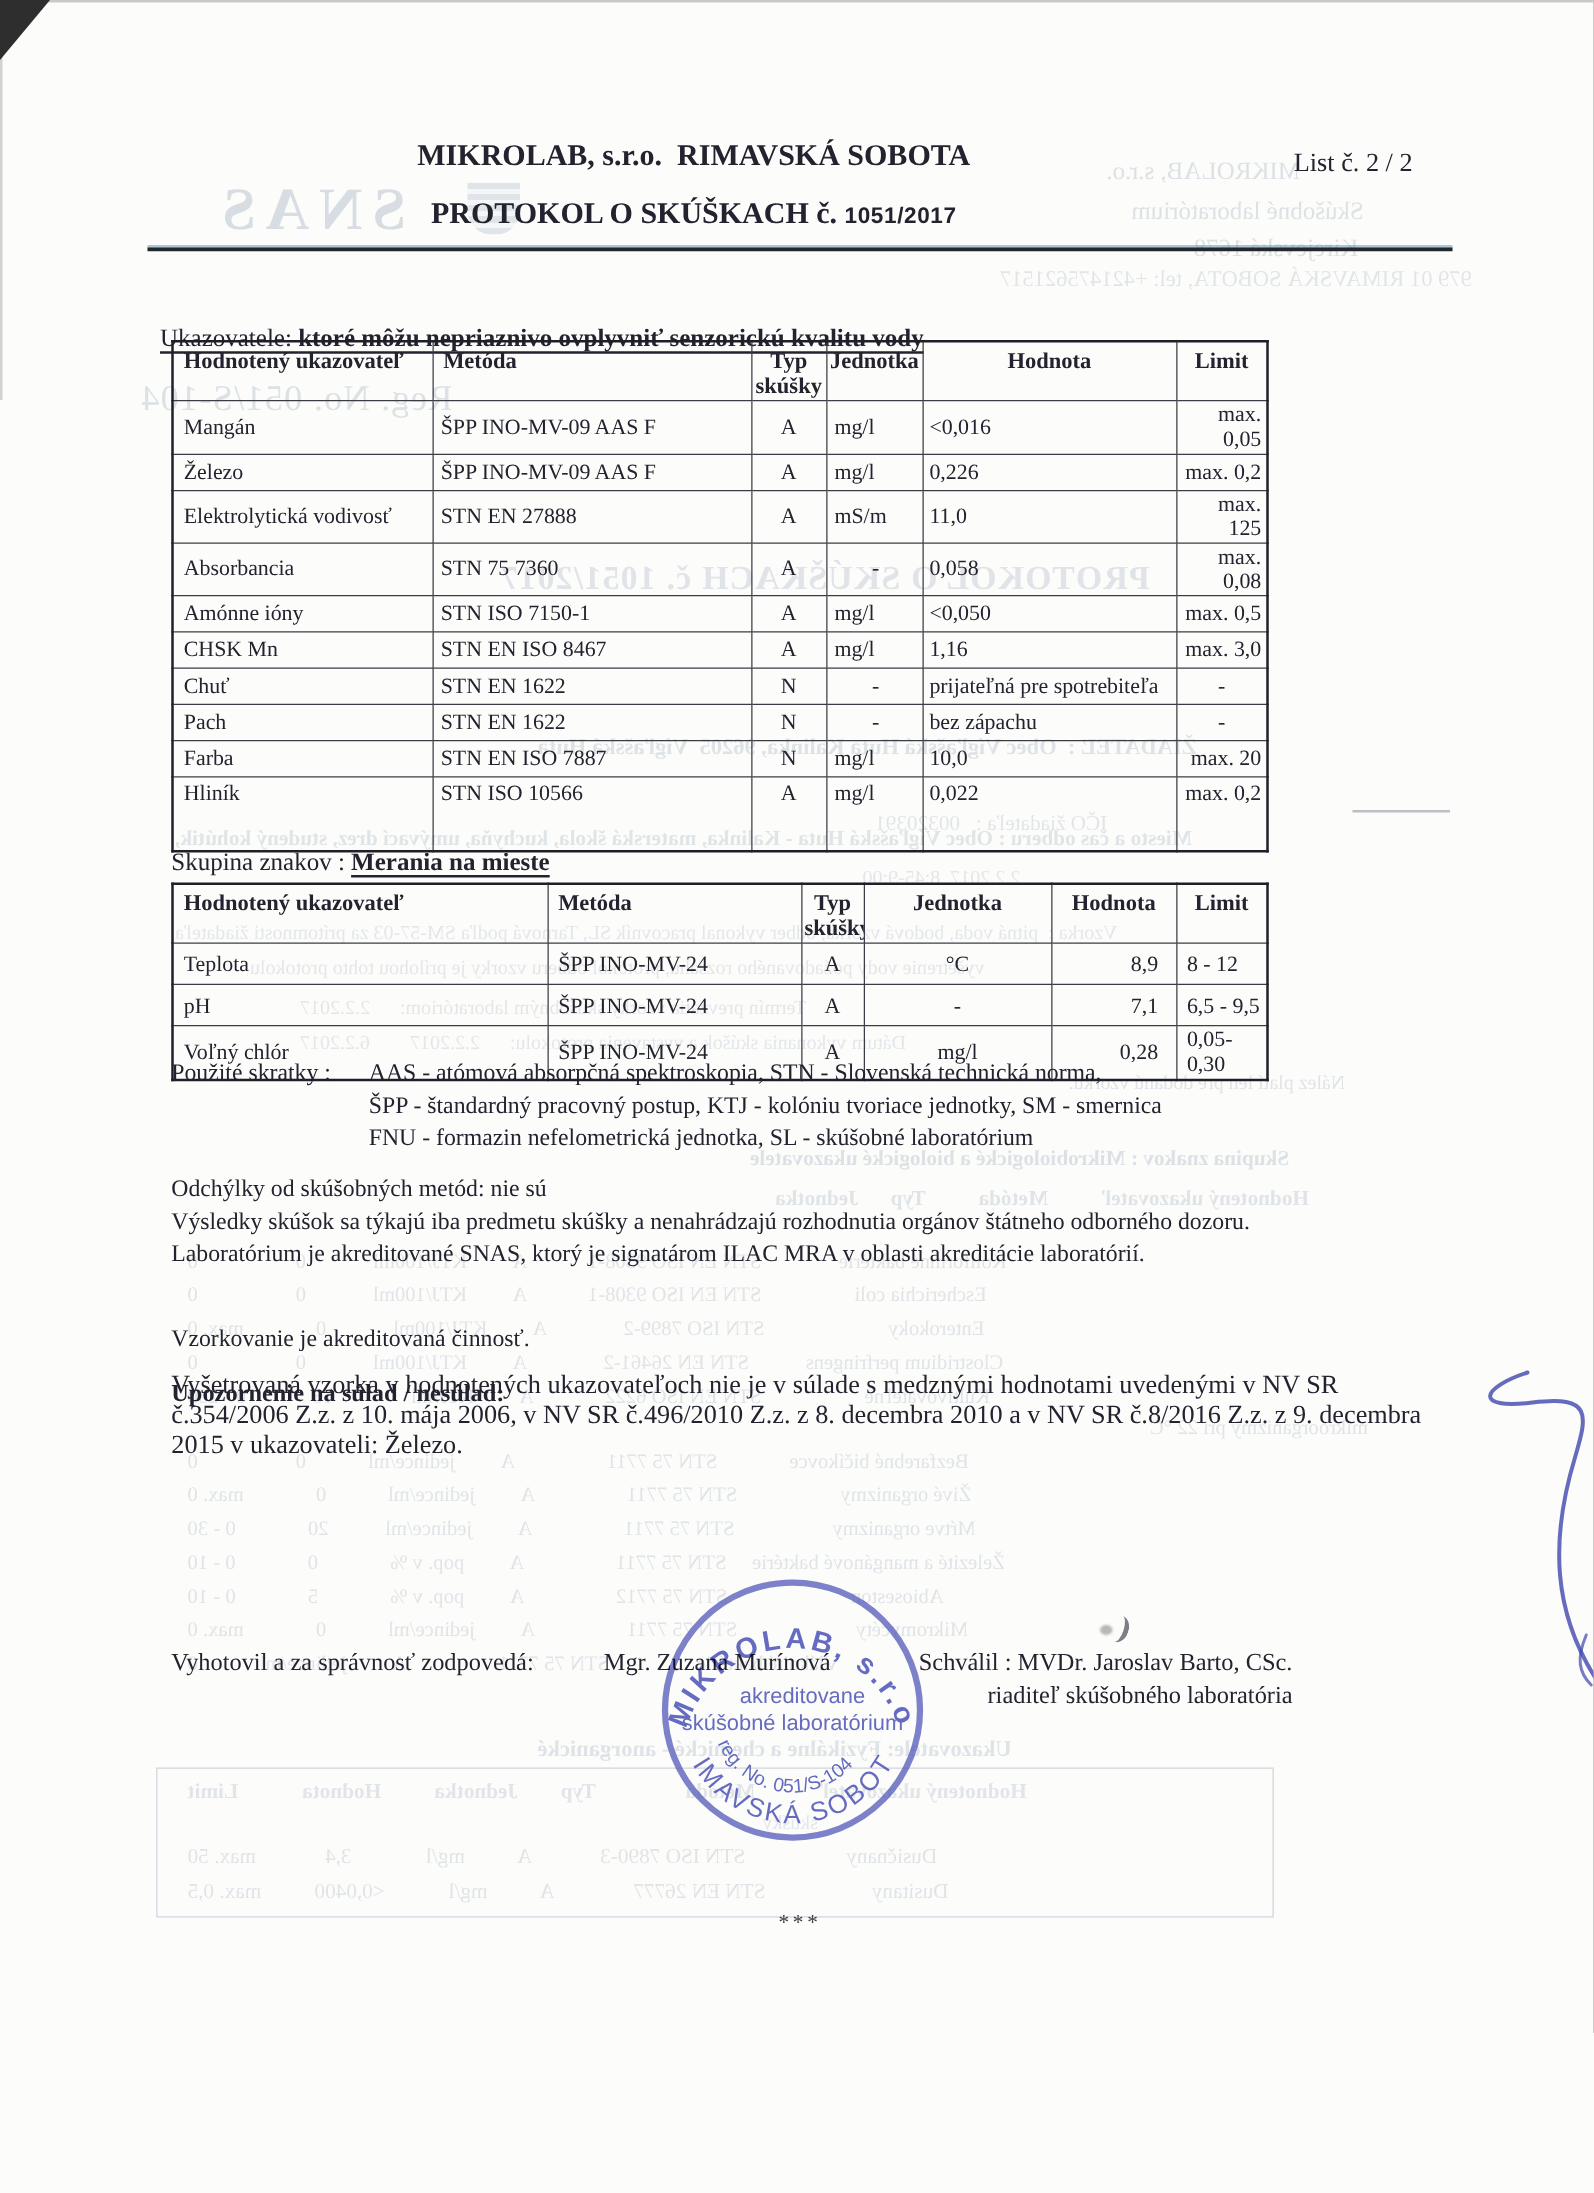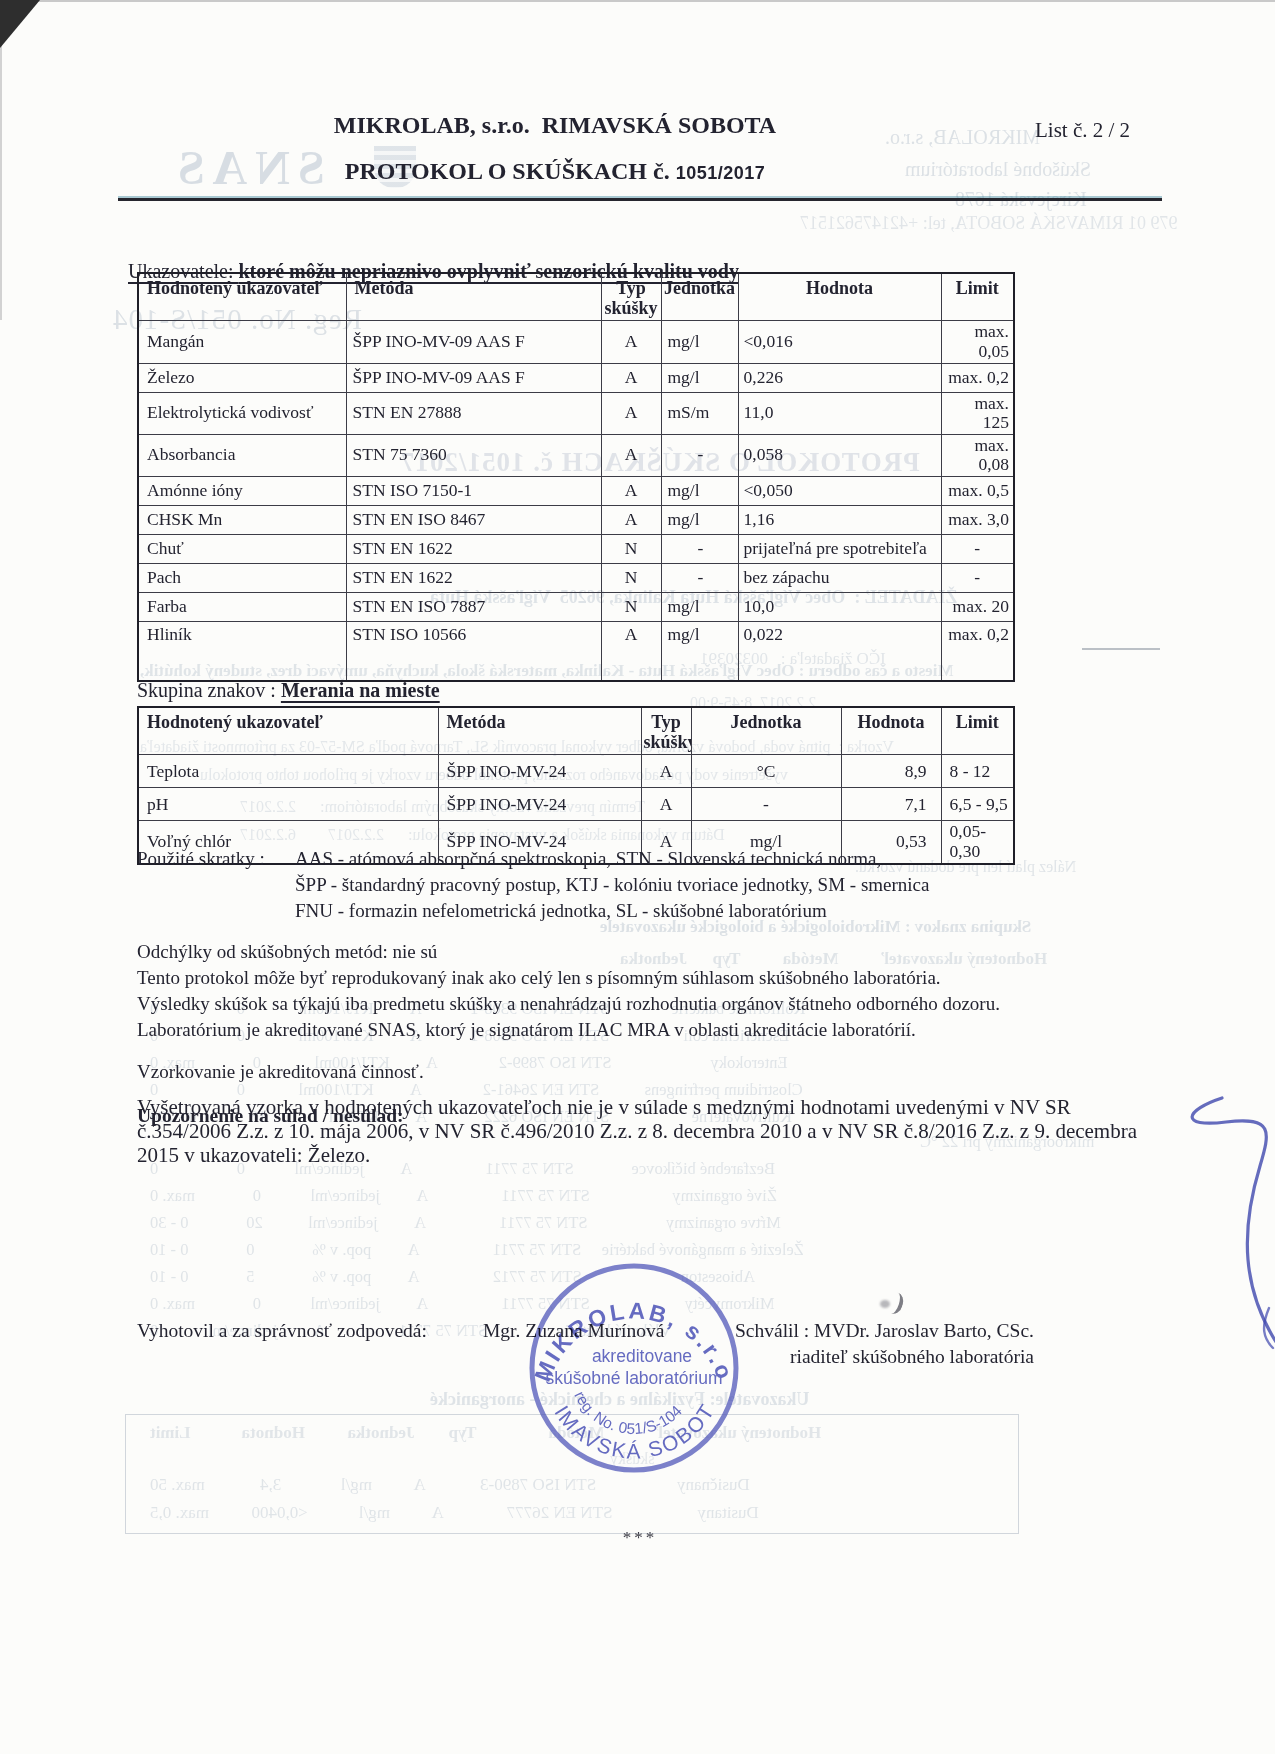--- a/index.html
+++ b/index.html
@@ -334,36 +334,35 @@
             <td class="c2">A</td>
             <td class="c3 dash">-</td>
             <td class="c4">7,1</td>
             <td class="c5">6,5 - 9,5</td>
           </tr>
           <tr>
             <td class="c0">Voľný chlór</td>
             <td class="c1">ŠPP INO-MV-24</td>
             <td class="c2">A</td>
             <td class="c3">mg/l</td>
-            <td class="c4">0,53</td>
+            <td class="c4">0,28</td>
             <td class="c5">0,05-0,30</td>
           </tr>
         </tbody>
       </table>
 
     <div class="abs abbr-label">Použité skratky :</div>
     <div class="abs abbr-lines" id="abbr-lines">
         <div class="bline">AAS - atómová absorpčná spektroskopia, STN - Slovenská technická norma,</div>
         <div class="bline">ŠPP - štandardný pracovný postup,  KTJ - kolóniu tvoriace jednotky, SM - smernica</div>
         <div class="bline">FNU - formazin nefelometrická jednotka, SL - skúšobné laboratórium</div>
       </div>
 
     <div class="abs para1" id="para1">
         <div class="bline">Odchýlky od skúšobných metód: nie sú</div>
-        <div class="bline">Tento protokol môže byť reprodukovaný inak ako celý len s písomným súhlasom skúšobného laboratória.</div>
         <div class="bline">Výsledky skúšok sa týkajú iba predmetu skúšky a nenahrádzajú rozhodnutia orgánov štátneho odborného dozoru.</div>
         <div class="bline">Laboratórium je akreditované SNAS, ktorý je signatárom ILAC MRA  v oblasti akreditácie laboratórií.</div>
       </div>
     <div class="abs sampling">Vzorkovanie je akreditovaná činnosť.</div>
     <div class="abs warn-title">Upozornenie na súlad / nesúlad:</div>
     <div class="abs warn-lines" id="warn-lines">
         <div class="bline">Vyšetrovaná vzorka v hodnotených ukazovateľoch nie je v súlade s medznými hodnotami uvedenými v NV SR</div>
         <div class="bline">č.354/2006 Z.z. z 10. mája 2006, v NV SR č.496/2010 Z.z. z 8. decembra 2010 a v NV SR č.8/2016 Z.z. z 9. decembra</div>
         <div class="bline">2015 v ukazovateli: Železo.</div>
       </div>

